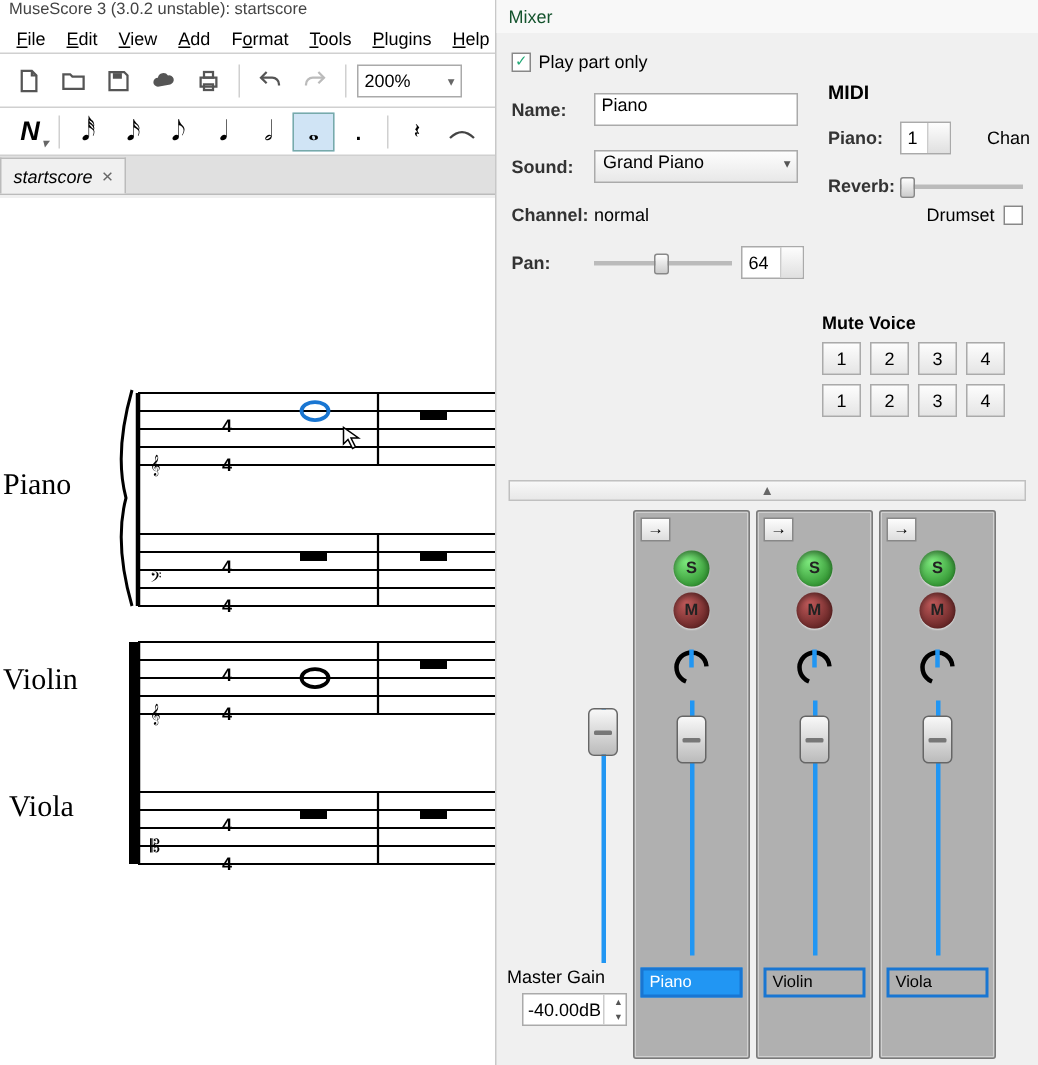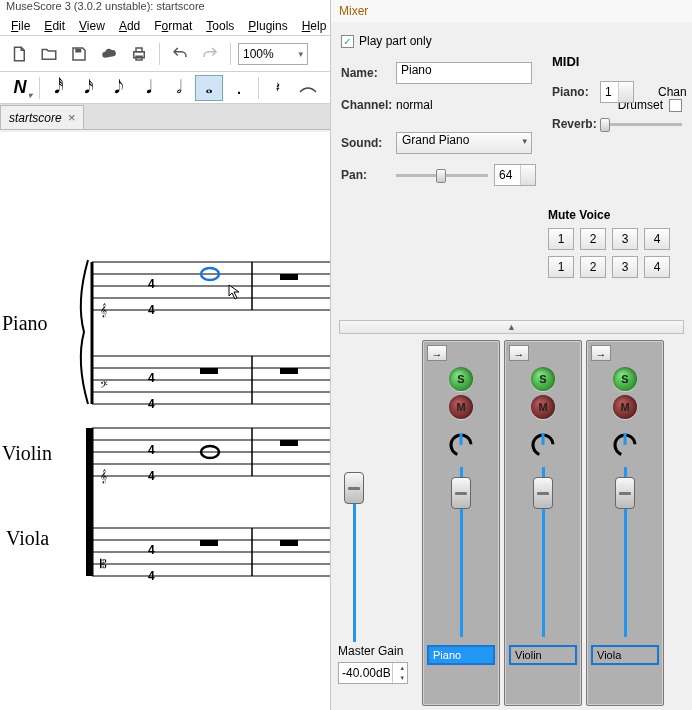--- a/index.html
+++ b/index.html
@@ -30,21 +30,21 @@
 .tabbar { background: #e0e0e0; height: 26px; display: flex; align-items: flex-end; border-bottom: 1px solid #bbb;}
 .tab { background: #f0f0f0; height: 24px; display: flex; align-items: center; padding: 0 8px; border: 1px solid #bbb; border-bottom: none; gap: 6px; font-size: 12px; font-style: italic; }
 .tab .x { font-size: 13px; color: #666; }
 
 
 .score { position: absolute; left: 0; top: 132px; width: 330px; height: 578px; background: #fff; }
 .inst-label { position: absolute; font-size: 20px; font-family: Georgia, serif; }
 
 
 .mixer { position: absolute; top: 0; left: 330px; width: 362px; height: 710px; background: #f0f0f0; border-left: 1px solid #c8c8c8; }
-.mixer-title { height: 22px; display:flex; align-items:center; padding: 0 8px; font-size: 12px; color: #a16207; background:#f8f8f8;}
+.mixer-title { height: 22px; display:flex; align-items:center; padding: 0 8px; font-size: 12px; color: #14532d; background:#f8f8f8;}
 .mixer-body { padding: 8px 10px 6px 10px; }
 .mrow { display: flex; align-items: center; margin-bottom: 10px; min-height: 22px; }
 .mlabel { width: 55px; font-size: 12px; color: #333; font-weight: bold; }
 .minput { height: 22px; border: 1px solid #aaa; background: #fff; padding: 0 4px; font-size: 12px; flex: 0 0 auto; }
 .mcheck { width: 13px; height: 13px; border: 1px solid #888; background: #fff; display:inline-flex; align-items:center; justify-content:center; font-size:10px; color:#2a7; }
 .mselect { height: 22px; border: 1px solid #aaa; background: linear-gradient(#fdfdfd,#e8e8e8); padding: 0 16px 0 5px; position: relative; font-size:12px;}
 .mselect::after { content: "▾"; position: absolute; right: 4px; top: 3px; font-size: 9px; color: #555; }
 .hslider { flex: 1; height: 16px; position: relative; margin-right: 6px; }
 .hslider .track { position: absolute; top: 7px; left: 0; right: 0; height: 3px; background: #bbb; }
 .hslider .thumb { position: absolute; top: 2px; width: 10px; height: 14px; background: linear-gradient(#fdfdfd,#ccc); border: 1px solid #888; border-radius: 2px; }
@@ -61,21 +61,21 @@
 
 .mute-voice { position:absolute; top:208px; right:4px; width:140px;}
 .mute-voice h4 { font-size:12px; font-weight:bold; margin-bottom:6px;}
 .mv-row { display:flex; gap:6px; margin-bottom:6px;}
 .mv-btn { width:26px; height:22px; border:1px solid #aaa; background:linear-gradient(#fdfdfd,#e5e5e5); display:flex; align-items:center; justify-content:center; font-size:12px;}
 
 .collapse-bar { height:14px; background:linear-gradient(#f8f8f8,#e8e8e8); border:1px solid #c0c0c0; margin:4px 4px 0 4px; display:flex; align-items:center; justify-content:center; font-size:9px; color:#666;}
 
 
 .strips { position:absolute; left:334px; top:336px; width:356px; height:374px; display:flex; gap:4px; padding:4px;}
-.master-strip { width:80px; display:flex; flex-direction:column; align-items:flex-start; }
+.master-strip { width:80px; display:flex; flex-direction:column; align-items:flex-end; }
 .ch-strip { width:78px; background:#b0b0b0; border:1px solid #7a7a7a; border-radius:2px; display:flex; flex-direction:column; align-items:center; padding:4px; box-shadow: inset 0 0 0 1px #d0d0d0;}
 .expand-btn { width:20px; height:16px; align-self:flex-start; background:linear-gradient(#fdfdfd,#ddd); border:1px solid #888; display:flex; align-items:center; justify-content:center; font-size:11px; margin-bottom:4px;}
 .round-btn { width:24px; height:24px; border-radius:50%; margin:2px 0; display:flex; align-items:center; justify-content:center; font-size:11px; font-weight:bold; color:#222; box-shadow: inset 0 2px 4px rgba(0,0,0,.4), 0 1px 1px rgba(255,255,255,.5);}
 .solo-btn { background: radial-gradient(circle at 35% 30%, #7eea7e, #1a7a1a);}
 .mute-btn { background: radial-gradient(circle at 35% 30%, #c05a5a, #4a1515);}
 .pan-knob { width:30px; height:30px; margin:6px 0 8px; position:relative;}
 .pan-knob svg{width:30px;height:30px;}
 
 .vfader { width:32px; height:170px; position:relative; margin-top:2px;}
 .vfader .vtrack { position:absolute; left:15px; top:0; bottom:0; width:3px; background:#2196f3;}
@@ -146,21 +146,21 @@
         <path d="M4 9h10a6 6 0 016 6v1"></path>
       </svg>
     </div>
   <div class="tbtn">
       <svg viewBox="0 0 24 24" fill="none" stroke="#bbb" stroke-width="2">
         <path d="M15 14l5-5-5-5"></path>
         <path d="M20 9H10a6 6 0 00-6 6v1"></path>
       </svg>
     </div>
   <div class="tbsep"></div>
-  <div class="zoom">100%</div>
+  <div class="zoom">200%</div>
 </div>
 
 <div class="note-toolbar">
   <div class="nbtn" style="font-weight:bold;font-style:italic;">N<span class="dd">▾</span></div>
   <div class="tbsep"></div>
   <div class="nbtn">𝅘𝅥𝅰</div>
   <div class="nbtn">𝅘𝅥𝅯</div>
   <div class="nbtn">𝅘𝅥𝅮</div>
   <div class="nbtn">𝅘𝅥</div>
   <div class="nbtn">𝅗𝅥</div>
@@ -263,30 +263,30 @@
   <div class="mixer-title">Mixer</div>
   <div class="mixer-body">
     <div class="mrow">
       <span class="mcheck">✓</span>
       <span style="margin-left:5px;">Play part only</span>
     </div>
     <div class="mrow">
       <span class="mlabel">Name:</span>
       <span class="minput" style="width:136px;">Piano</span>
     </div>
+    <div class="mrow" style="margin-top:16px;">
+      <span class="mlabel">Sound:</span>
+      <span class="mselect" style="width:136px;">Grand Piano</span>
+    </div>
     <div class="mrow">
       <span class="mlabel">Channel:</span>
       <span style="width:70px;">normal</span>
       <span style="flex:1"></span>
       <span>Drumset</span>
       <span class="mcheck" style="margin-left:6px;"></span>
-    </div>
-    <div class="mrow" style="margin-top:16px;">
-      <span class="mlabel">Sound:</span>
-      <span class="mselect" style="width:136px;">Grand Piano</span>
     </div>
     <div class="mrow">
       <span class="mlabel">Pan:</span>
       <div class="hslider" style="max-width:92px;">
           <div class="track"></div>
           <div class="thumb" style="left:40px;"></div>
         </div>
       <div class="spin">
           <span>64</span>
           <span class="ar up">▴</span>

